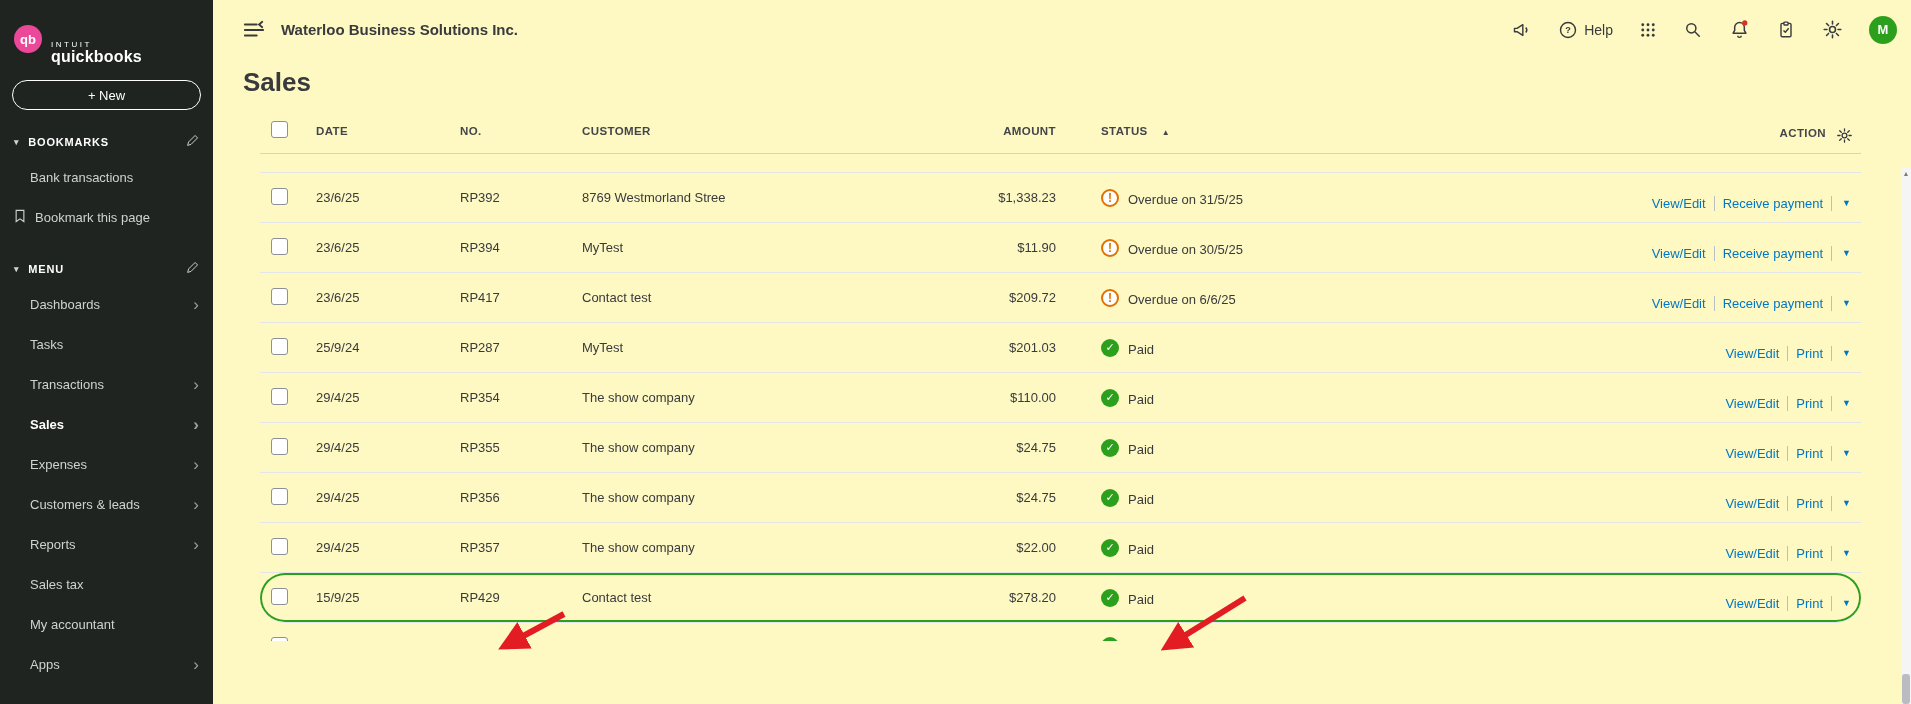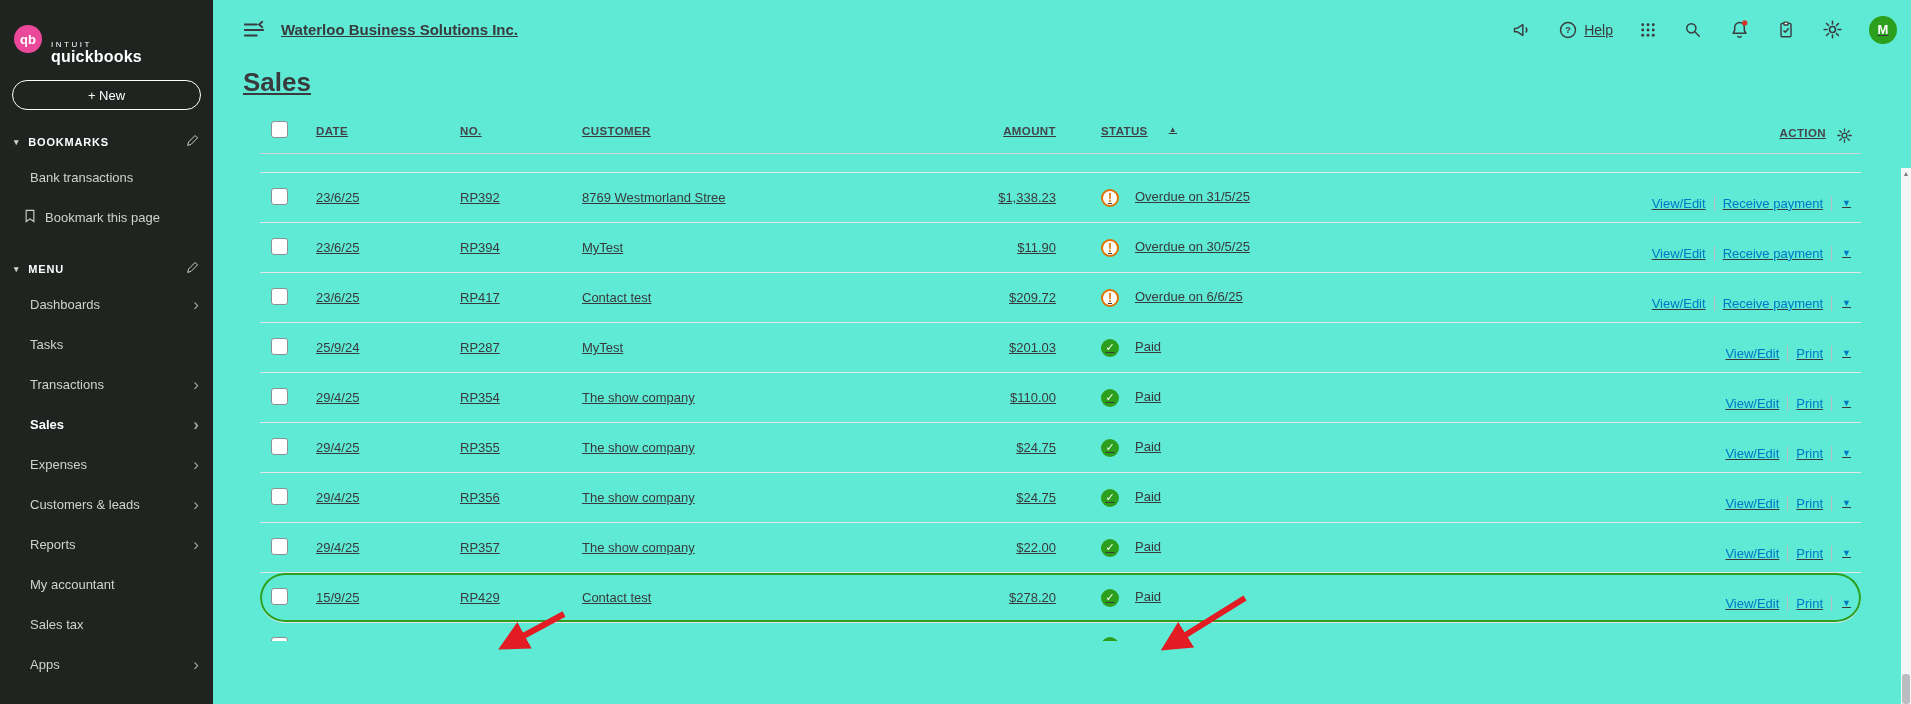--- a/index.html
+++ b/index.html
@@ -13,24 +13,24 @@
   .logo-badge { width: 28px; height: 28px; border-radius: 50%; background: #ec4899; color: #fff; font-weight: bold; font-size: 13px; display: flex; align-items: center; justify-content: center; }
   .logo-intuit { font-size: 8px; letter-spacing: 2.5px; color: #fff; margin-top: 28px; }
   .logo-qb { font-size: 16px; font-weight: bold; color: #ffffff; margin-top: -1px; letter-spacing: 0.2px; }
   .new-btn { display: block; margin: 6px 12px 14px; width: calc(100% - 24px); height: 30px; border-radius: 15px; border: 1px solid #fff; background: transparent; color: #fff; font-size: 13px; font-family: inherit; cursor: pointer; }
   .nav-header { display: flex; align-items: center; margin-top: 16px; padding: 8px 14px; font-size: 11px; font-weight: bold; letter-spacing: 0.8px; color: #ffffff; }
   .nav-header .chev { font-size: 9px; margin-right: 9px; color: #ced3cd; }
   .nav-header .flex-spacer { flex: 1; }
   .nav-item { display: flex; align-items: center; height: 40px; padding: 0 14px 0 30px; font-size: 13px; color: #ced3cd; cursor: pointer; }
   .nav-item .chevron-right { margin-left: auto; color: #9aa09a; font-size: 17px; line-height: 1; }
   .nav-item.active { color: #fff; font-weight: bold; }
-  .nav-item.with-icon { padding-left: 24px; gap: 9px; }
+  .nav-item.with-icon { padding-left: 14px; gap: 9px; }
 
   
-  .main { flex: 1; position: relative; background: #5eead4; text-decoration: underline; }
+  .main { flex: 1; position: relative; background: #fef9c3; }
   .topbar { height: 59px; display: flex; align-items: center; padding: 0 14px 0 30px; }
   .collapse-icon { margin-right: 16px; display: flex; align-items: center; cursor: pointer; }
   .company-name { font-size: 15px; font-weight: bold; color: #393a3d; margin-right: auto; }
   .topbar-icons { display: flex; align-items: center; gap: 26px; }
   .tb-icon { display: flex; align-items: center; cursor: pointer; }
   .help-wrap { display: flex; align-items: center; gap: 6px; cursor: pointer; font-size: 14px; color: #393a3d; }
   .avatar { width: 28px; height: 28px; border-radius: 50%; background: #2ca01c; color: #fff; font-size: 13px; font-weight: bold; display: flex; align-items: center; justify-content: center; cursor: pointer; }
 
   .page-title { font-size: 26px; font-weight: bold; color: #393a3d; margin: 6px 0 0 30px; line-height: 34px; }
 
@@ -38,21 +38,21 @@
   .tab { position: relative; padding: 8px 2px 13px; font-size: 15px; color: #393a3d; cursor: pointer; white-space: nowrap; }
   .tab.active::after { content: ""; position: absolute; left: 0; right: 0; bottom: -1px; height: 3px; background: #2ca01c; }
 
   
   .table-wrap { margin: 9px 50px 0 47px; width: 1601px; }
   .grid-row { display: grid; grid-template-columns: 44px 140px 138px 330px 144px 1fr 380px; align-items: center; }
   .thead { height: 46px; border-bottom: 1px solid #d0d4d9; font-size: 11.5px; font-weight: bold; color: #43454a; letter-spacing: 0.4px; }
   .c-date { padding-left: 12px; }
   .c-no { padding-left: 16px; }
   .c-amount { text-align: right; }
-  .c-status { padding-left: 45px; display: flex; align-items: flex-start; gap: 16px; }
+  .c-status { padding-left: 45px; display: flex; align-items: flex-end; gap: 9px; }
   .c-action { display: flex; justify-content: flex-end; align-items: flex-start; padding-right: 8px; white-space: nowrap; margin-top: 11px; }
   .thead .c-action { gap: 10px; }
   .sort-arrow { font-size: 8px; margin-left: 5px; color: #43454a; }
   .top-partial { height: 19px; border-bottom: 1px solid #e3e5e8; }
   .invoice-row { height: 50px; border-bottom: 1px solid #e3e5e8; font-size: 13px; color: #393a3d; }
   .invoice-row.highlighted { box-shadow: inset 0 0 0 2px #2ca01c; border-radius: 25px; }
   .checkbox { display: inline-block; width: 17px; height: 17px; border: 1.5px solid #8d9096; border-radius: 3px; background: #fff; margin-left: 11px; cursor: pointer; }
   .status-icon { width: 18px; height: 18px; border-radius: 50%; display: inline-flex; align-items: center; justify-content: center; font-size: 11px; flex-shrink: 0; }
   .status-icon.paid { background: #2ca01c; color: #fff; }
   .status-icon.overdue { background: #fff; border: 2px solid #e07000; color: #e07000; font-weight: bold; font-size: 12px; }
@@ -140,24 +140,24 @@
     </div>
     <div class="nav-item">
       <span>Customers &amp; leads</span>
       <span class="chevron-right">›</span>
     </div>
     <div class="nav-item">
       <span>Reports</span>
       <span class="chevron-right">›</span>
     </div>
     <div class="nav-item">
+      <span>Sales tax</span>
+    </div>
+    <div class="nav-item">
       <span>My accountant</span>
-    </div>
-    <div class="nav-item">
-      <span>Sales tax</span>
     </div>
     <div class="nav-item">
       <span>Apps</span>
       <span class="chevron-right">›</span>
     </div>
   </aside>
 
   <div class="main">
 
     <header class="topbar">

